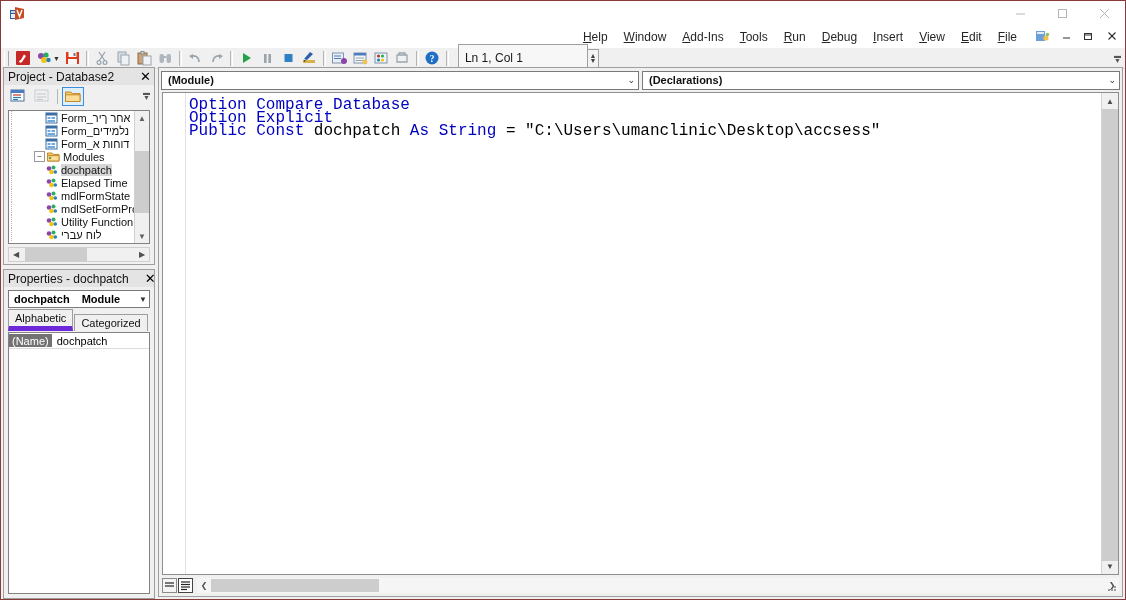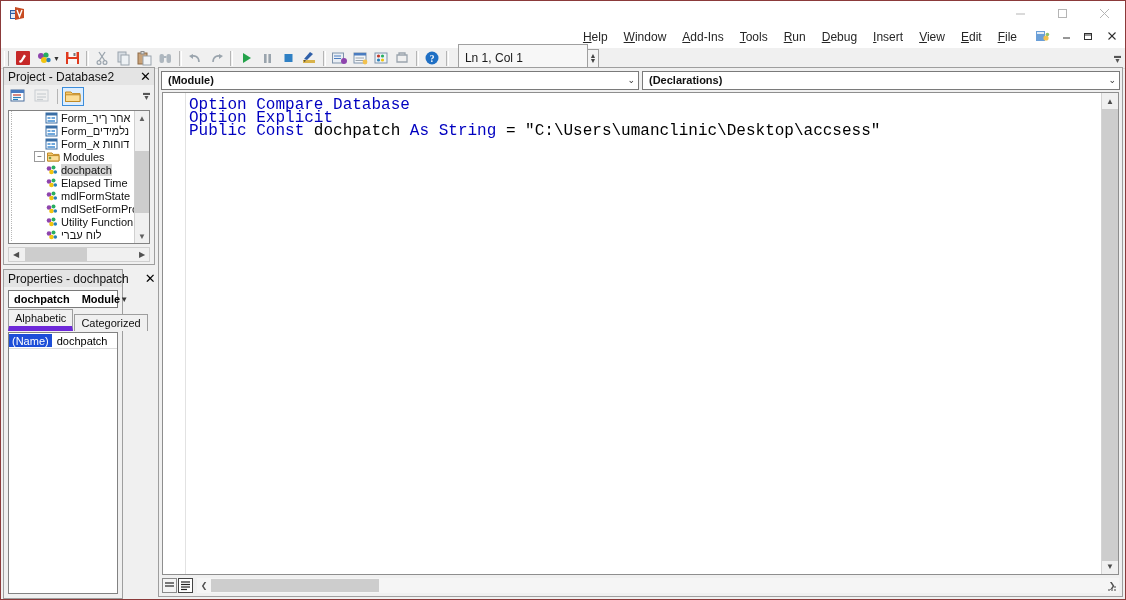--- a/index.html
+++ b/index.html
@@ -163,21 +163,21 @@
     background: #f0f0f0; display: flex; align-items: center;
     border: 1px solid #cfcfcf; box-sizing: border-box;
   }
   .hbtn {
     width: 14px; height: 13px; display: flex; align-items: center;
     justify-content: center; font-size: 8px; color: #505050;
   }
   .hthumb { height: 13px; background: #cdcdcd; }
 
   
-  #props-panel { left: 2px; top: 268px; width: 120px; height: 330px; }
+  #props-panel { left: 2px; top: 268px; width: 152px; height: 330px; }
   .prop-combo {
     margin: 3px 4px 0 4px; height: 18px; background: #ffffff;
     border: 1px solid #7a7a7a; display: flex; align-items: center;
     padding: 0 2px 0 5px; box-sizing: border-box; font-size: 11px;
   }
   .prop-combo .nm { font-weight: bold; color: #000; }
   .prop-combo .ty { color: #000; margin-left: 12px; font-weight: bold; }
   .prop-combo .arw { margin-left: auto; font-size: 8px; color: #333; }
   .prop-tabs {
     display: flex; align-items: flex-end; height: 18px;
@@ -191,21 +191,21 @@
   .ptab.active { background: #f0f0f0; border-bottom: 5px solid #6d28d9; z-index: 2; }
   .prop-grid {
     position: absolute; left: 4px; right: 4px; top: 62px; bottom: 4px;
     background: #ffffff; border: 1px solid #828282; box-sizing: border-box;
   }
   .prop-row {
     display: flex; height: 15px; align-items: center;
     border-bottom: 1px solid #dcdcdc; font-size: 11px;
   }
   .prop-key {
-    background: #1d4ed8; color: #ffffff; padding: 0 3px;
+    background: #737373; color: #ffffff; padding: 0 3px;
     height: 13px; display: flex; align-items: center;
   }
   .prop-val { padding-left: 5px; color: #000; }
 
   
   #code-window {
     position: absolute; left: 157px; top: 66px; right: 2px; bottom: 2px;
     background: #f0f0f0; border: 1px solid #9e9e9e; box-sizing: border-box;
   }
   .combo-bar {

